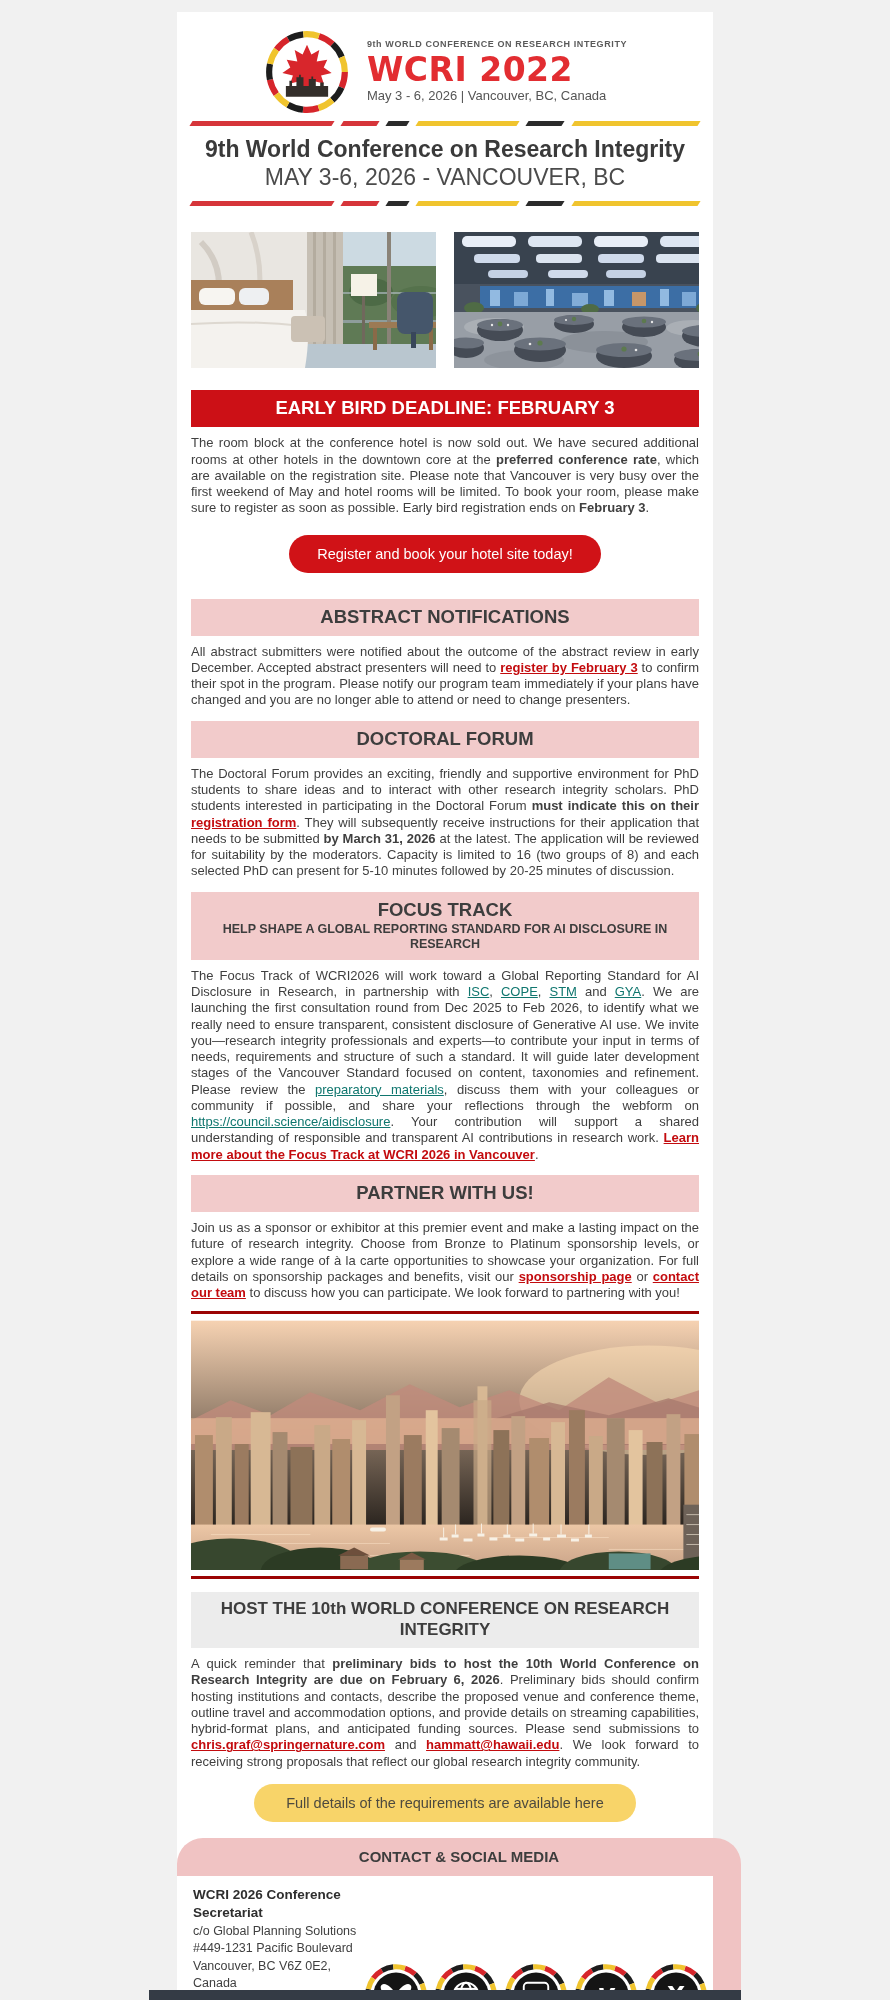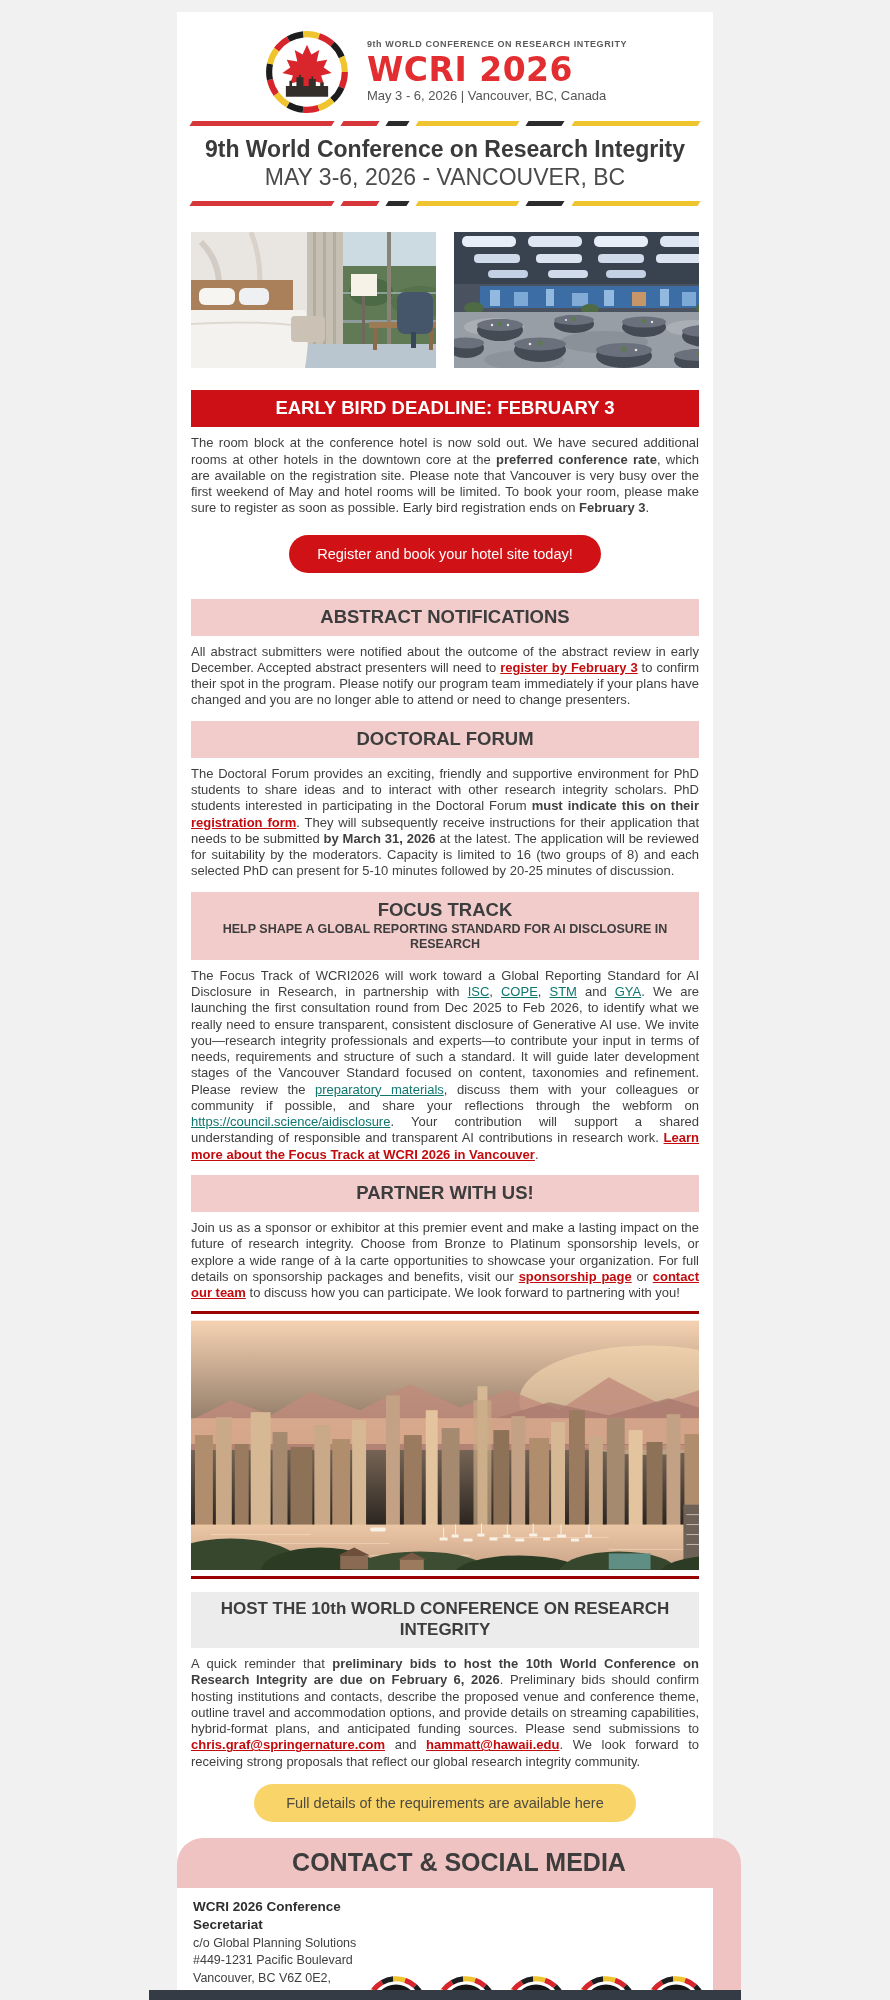--- a/index.html
+++ b/index.html
@@ -42,21 +42,21 @@
   .btn-red{margin-top:18px;background:#d01217;color:#fff;font-size:14.5px;padding:11px 28px;border-radius:26px;}
   .btn-yellow{margin-top:14px;background:#f8d469;color:#4d4a3f;font-size:14.5px;padding:11px 32px;border-radius:24px;}
 
   .hr-dark{height:3px;background:#9b0303;margin:10px 14px 0;}
   .hr-dark2{height:3px;background:#9b0303;margin:6px 14px 0;}
   .city-photo{margin:6px 14px 0;height:250px;overflow:hidden;}
   .city-photo svg{display:block;}
 
   
   .contact-wrap{margin:16px -28px 0 0;background:#f0c3c3;border-radius:26px 26px 0 0;}
-  .contact-title{text-align:center;font-size:25px;font-weight:bold;color:#3d3d3d;padding:10px 0 11px;}
+  .contact-title{text-align:center;font-size:15px;font-weight:bold;color:#3d3d3d;padding:10px 0 11px;}
   .contact-inner{background:#ffffff;margin-right:28px;display:flex;justify-content:space-between;align-items:flex-end;padding:10px 6px 12px 16px;}
   .contact-info{font-size:12.5px;color:#3f3f3f;line-height:1.38;}
   .contact-name{font-size:13.5px;font-weight:bold;color:#2e2e2e;}
   .contact-link{color:#c30b0e;font-weight:bold;}
   .social-row{display:flex;gap:6px;margin-top:6px;}
   .social-icon{width:64px;height:64px;cursor:pointer;}
 
   .hr-footer{height:2px;background:#c34141;margin:4px 13px 0;}
   .bottom-bar{position:absolute;left:149px;bottom:0;width:592px;height:10px;background:#343b45;}
 </style>
@@ -74,21 +74,21 @@
       <circle r="38" fill="#ffffff"></circle>
       <g>
         <path fill="#d8262c" d="M0,-31 L5,-20 L14,-25 L11,-12 L23,-14 L19,-5 L28,1 L16,4 L19,13 L6,10 L7,26 L0,20 L-7,26 L-6,10 L-19,13 L-16,4 L-28,1 L-19,-5 L-23,-14 L-11,-12 L-14,-25 L-5,-20 Z"></path>
       </g>
       <g>
         <path fill="#332e2a" d="M-24,28 L-24,16 L-20,16 L-20,10 L-17,10 L-17,16 L-12,16 L-12,6 L-9,6 L-9,3 L-7,3 L-7,6 L-4,6 L-4,16 L2,16 L2,8 L5,8 L5,5 L7,5 L7,8 L10,8 L10,16 L15,16 L15,12 L19,12 L19,16 L24,16 L24,28 Z"></path>
       </g>
     </svg>
     <div class="logo-text">
       <span class="logo-top">9th WORLD CONFERENCE ON RESEARCH INTEGRITY</span>
-      <span class="logo-main">WCRI 2026</span>
+      <span class="logo-main">WCRI 2022</span>
       <span class="logo-sub">May 3 - 6, 2026 | Vancouver, BC, Canada</span>
     </div>
   </div>
 
   <div class="divider">
     <div class="seg s-red" style="width:148px"></div>
     <div class="seg s-red" style="width:38px"></div>
     <div class="seg s-black" style="width:22px"></div>
     <div class="seg s-yel" style="width:106px"></div>
     <div class="seg s-black" style="width:38px"></div>

